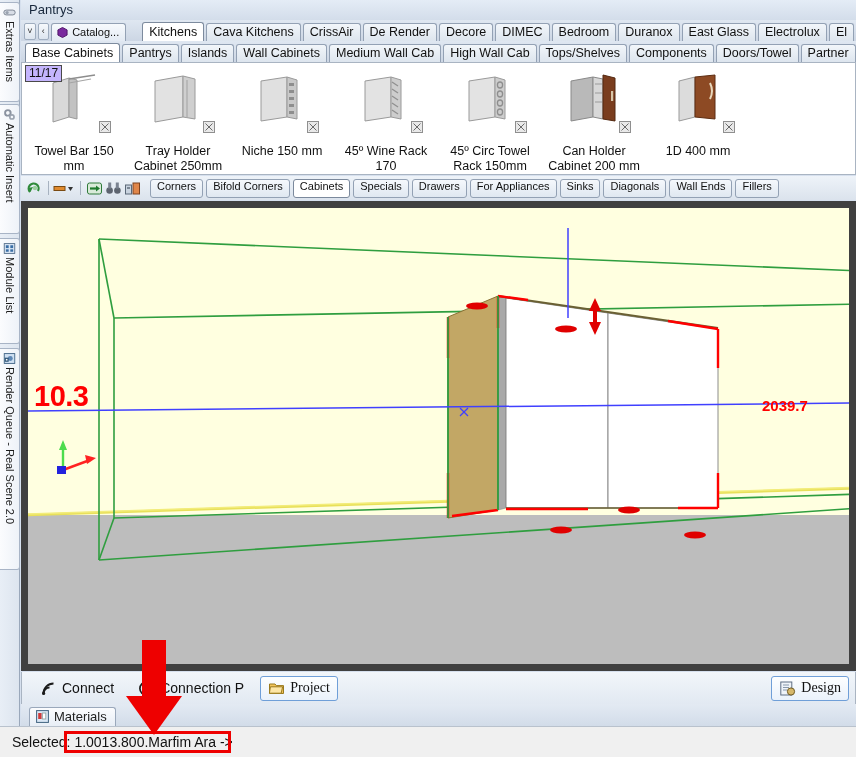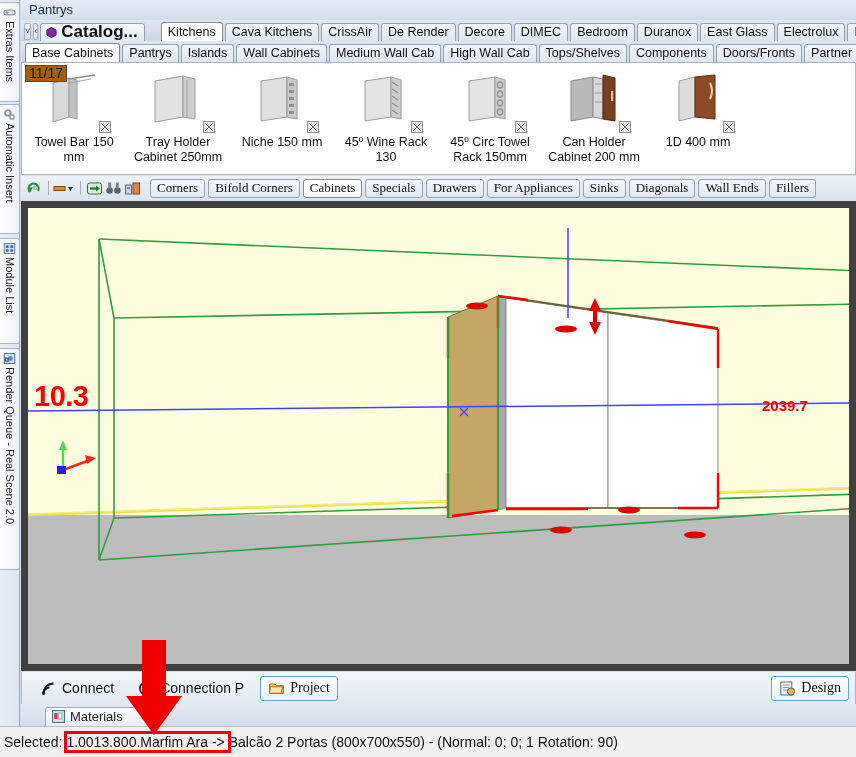--- a/index.html
+++ b/index.html
@@ -75,25 +75,24 @@
     font-size: 9px; color: #2a2a2a;
     display: flex; align-items: center; justify-content: center;
     line-height: 1;
   }
   .cat-chip {
     height: 18px;
     background: linear-gradient(to bottom,#f7fafd,#e3eaf3);
     border: 1px solid #93a1b4;
     border-bottom: none;
     border-radius: 3px 3px 0 0;
-    font-size: 17px; color: #111;
+    font-size: 11px; color: #111;
     display: flex; align-items: center; gap: 4px;
     padding: 0 6px 1px 5px;
     margin: 0 16px 0 1px;
-    font-weight: bold;
   }
   .hex {
     width: 11px; height: 11px; flex: none;
   }
   .tab {
     height: 18px;
     background: linear-gradient(to bottom,#f2f6fa,#dde5ee);
     border: 1px solid #93a1b4;
     border-bottom: none;
     border-radius: 3px 3px 0 0;
@@ -115,22 +114,22 @@
     position: absolute; left: 21px; top: 62px;
     width: 835px; height: 113px;
     background: #ffffff;
     border: 1px solid #a9b4c2;
     display: flex;
     overflow: hidden;
   }
   .page-badge {
     position: absolute; left: 3px; top: 2px;
     border: 1px solid #4a4a4a;
-    background: #a16207;
-    font-size: 14px; color: #111;
+    background: #c4b5fd;
+    font-size: 12px; color: #111;
     padding: 0px 3px 1px 3px;
     z-index: 5;
     line-height: 14px;
   }
   .pitem {
     width: 104px; height: 111px;
     display: flex; flex-direction: column;
     align-items: center;
     padding-top: 6px;
   }
@@ -139,21 +138,21 @@
     position: relative;
     display: flex; align-items: flex-end; justify-content: center;
   }
   .thumb .mini {
     width: 14px; height: 14px;
     position: absolute; right: -4px; bottom: -2px;
   }
   .pcap {
     font-size: 12.5px; color: #111;
     text-align: center; line-height: 15px;
-    margin-top: 4px;
+    margin-top: 13px;
     width: 100px;
   }
 
   
   .toolbar2 {
     position: absolute; left: 21px; top: 176px;
     width: 835px; height: 24px;
     background: linear-gradient(to bottom,#eef3f9,#dbe3ed);
     display: flex; align-items: center;
     padding-left: 4px;
@@ -167,25 +166,24 @@
   .tbsep {
     width: 1px; height: 14px;
     background: #a7b2c0;
     margin: 0 4px;
   }
   .tb-tab {
     height: 19px;
     background: linear-gradient(to bottom,#f5f8fc,#e0e8f1);
     border: 1px solid #93a1b4;
     border-radius: 3px;
-    font-size: 13px; color: #111;
+    font-size: 11px; color: #111;
     display: flex; align-items: flex-start;
     padding: 0 6px 1px 6px;
     margin-right: 3px;
-    font-family: Liberation Serif, serif;
   }
   .tb-tab.active { background: #ffffff; border-color: #7b899c; }
 
   
   .viewport {
     position: absolute; left: 21px; top: 201px;
     width: 835px; height: 470px;
     background: #ffffe0;
     border: 7px solid #404040;
     overflow: hidden;
@@ -235,32 +233,31 @@
     padding-left: 8px;
   }
   .lowtab {
     height: 19px;
     background: linear-gradient(to bottom,#fbfcfe,#e8eef6);
     border: 1px solid #9aa8bb;
     border-bottom: none;
     border-radius: 3px 3px 0 0;
     font-size: 13px; color: #222;
     display: flex; align-items: center; gap: 5px;
-    padding: 0 24px 1px 6px;
-    margin-left: 16px;
+    padding: 0 8px 1px 6px;
   }
 
   
   .statusbar {
     position: absolute; left: 0; top: 726px;
     width: 856px; height: 31px;
     background: #f0f0f0;
     border-top: 1px solid #b9c2cd;
     display: flex; align-items: center;
-    padding-left: 4px;
+    padding-left: 12px;
     font-size: 14px; color: #111;
   }
   .status-hl {
     display: inline-block;
   }
 
   
   .anno-rect {
     position: absolute;
     border: 3px solid #ee0000;
@@ -385,21 +382,21 @@
         <div class="tab">
           <span>High Wall Cab</span>
         </div>
         <div class="tab">
           <span>Tops/Shelves</span>
         </div>
         <div class="tab">
           <span>Components</span>
         </div>
         <div class="tab">
-          <span>Doors/Fronts</span>
+          <span>Doors/Towel</span>
         </div>
         <div class="tab">
           <span>Partner</span>
         </div>
       </div>
   </div>
 
   <div class="palette">
     <div class="page-badge">11/17</div>
     <div id="palette-host" style="display:flex;">
@@ -463,21 +460,21 @@
                 <path d="M41,27 l6,4"></path>
       <path d="M41,34 l6,4"></path>
                 <path d="M41,41 l6,4"></path>
               </g>
             </svg>
             <span class="mini"><svg width="12" height="12" viewBox="0 0 12 12">
                 <rect x="0.5" y="0.5" width="11" height="11" fill="#e9e9e9" stroke="#8f8f8f"></rect>
                 <path d="M2.5,2.5 L9.5,9.5 M9.5,2.5 L2.5,9.5" stroke="#6a6a6a" stroke-width="1"></path>
               </svg></span>
           </div>
-          <div class="pcap">45º Wine Rack 130</div>
+          <div class="pcap">45º Wine Rack 170</div>
         </div>
         <div class="pitem">
           <div class="thumb">
             <svg width="70" height="62" viewBox="0 0 70 62">
       <polygon points="14,12 40,8 40,48 14,52" fill="#e3e3e3" stroke="#9a9a9a"></polygon>
       <polygon points="40,8 50,11 50,50 40,48" fill="#cdcdcd" stroke="#9a9a9a"></polygon>
       <g fill="none" stroke="#8e8e8e" stroke-width="1.3">
       <ellipse cx="45" cy="16" rx="2.6" ry="3"></ellipse>
                 <ellipse cx="45" cy="25" rx="2.6" ry="3"></ellipse>
       <ellipse cx="45" cy="34" rx="2.6" ry="3"></ellipse>
@@ -731,21 +728,20 @@
       </svg>
       <span>Materials</span>
     </div>
   </div>
 
   <div class="statusbar">
     <span>Selected:</span>
     <span style="width:4px; display:inline-block;"></span>
     <span class="status-hl">1.0013.800.Marfim Ara -&gt;</span>
     <span style="width:4px; display:inline-block;"></span>
-    <span>Balcão 2 Portas (800x700x550) - (Normal: 0; 0; 1 Rotation: 90)</span>
   </div>
 
   <div class="anno-rect" id="anno-sel" style="left: 64.375px; top: 731px; width: 166.375px; height: 22px;"></div>
   <svg class="anno-arrow" style="left:122px; top:640px;" width="64" height="100" viewBox="0 0 64 100">
     <rect x="20" y="0" width="24" height="62" fill="#ee0000"></rect>
     <polygon points="32,95 4,56 60,56" fill="#ee0000"></polygon>
   </svg>
 
 </div>
 

